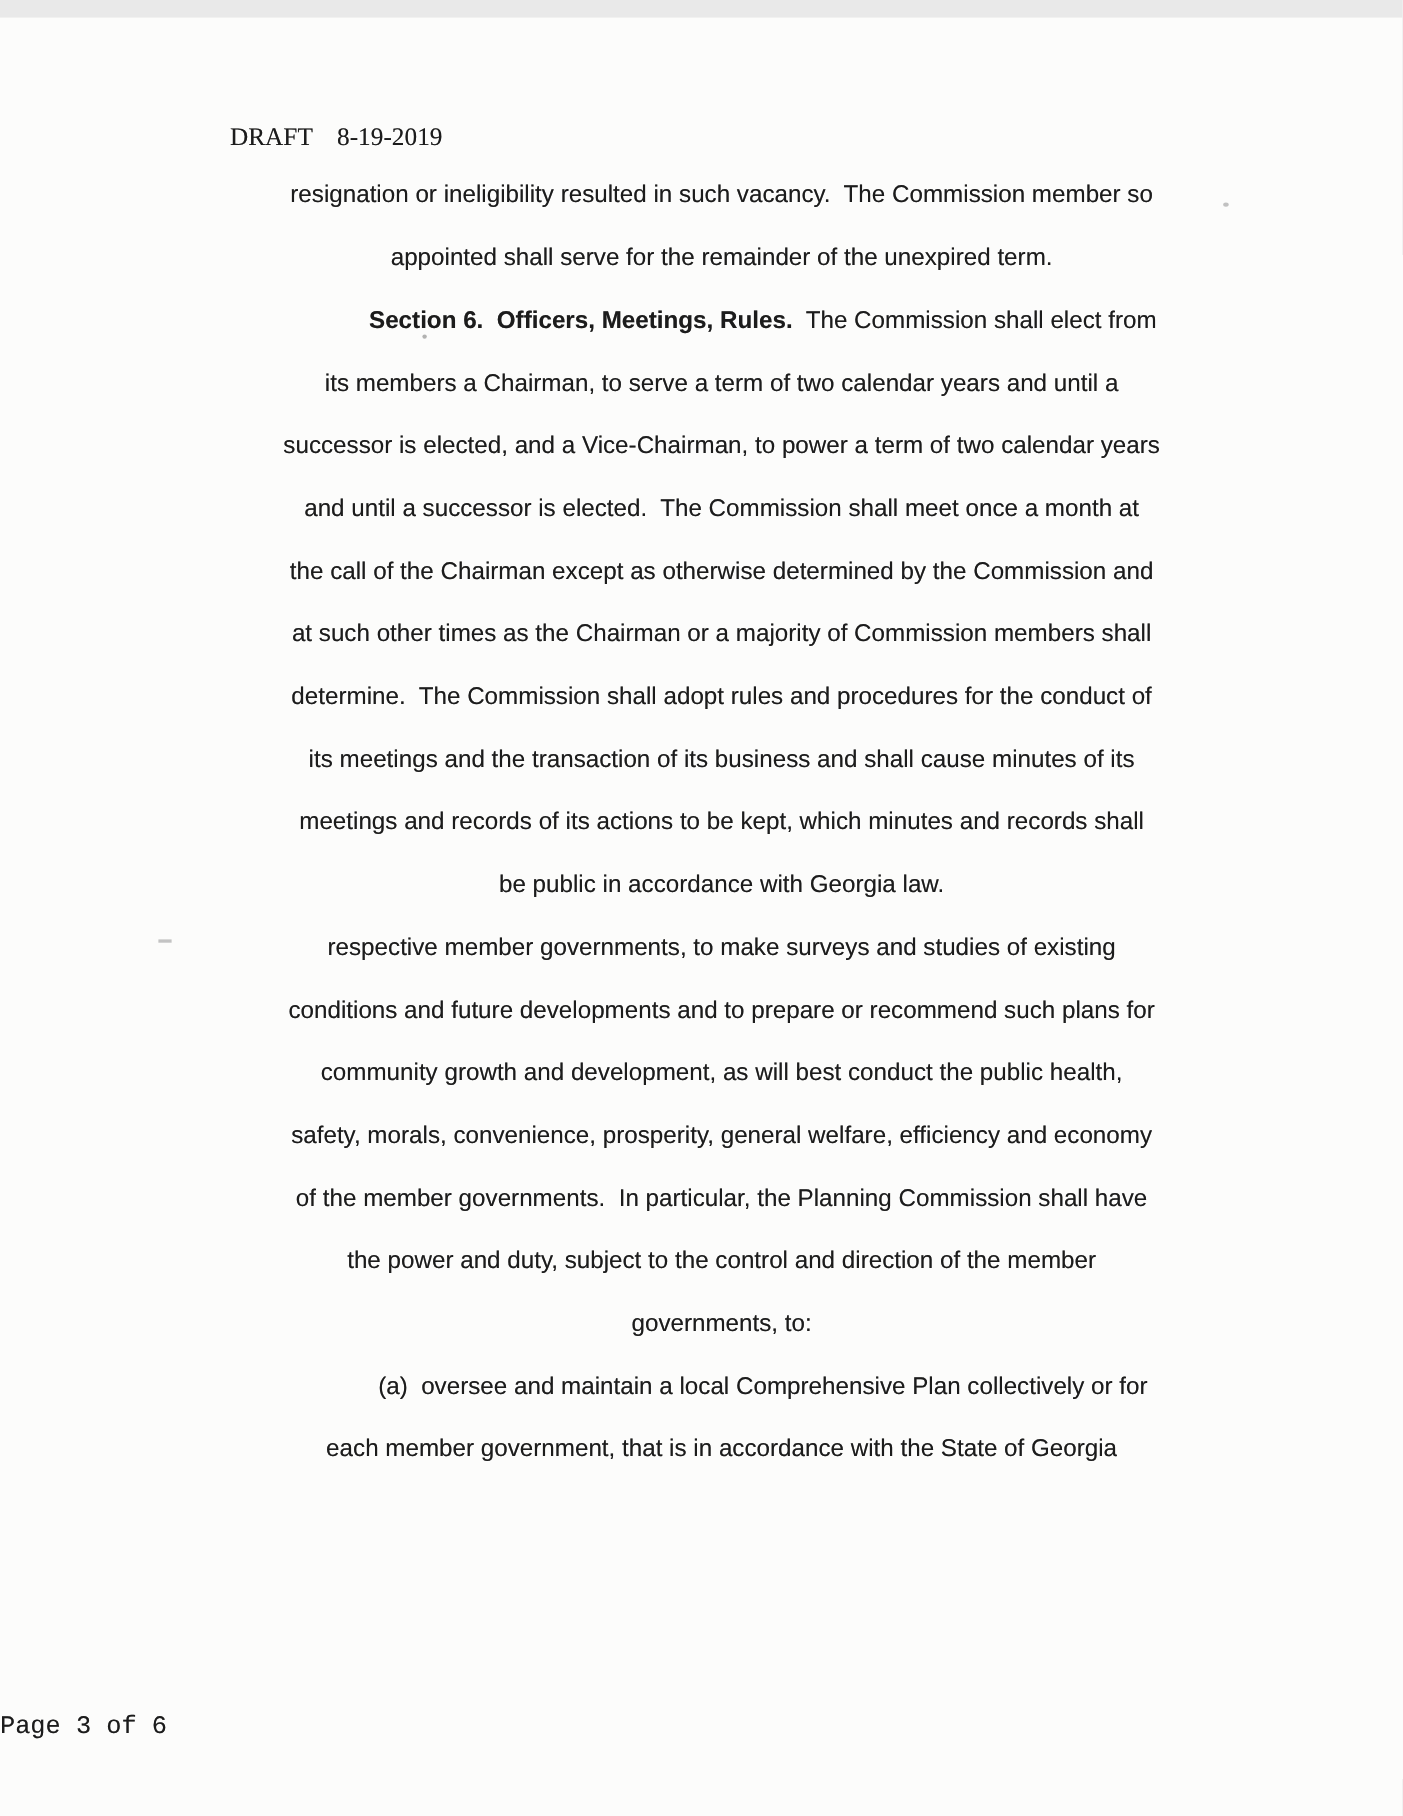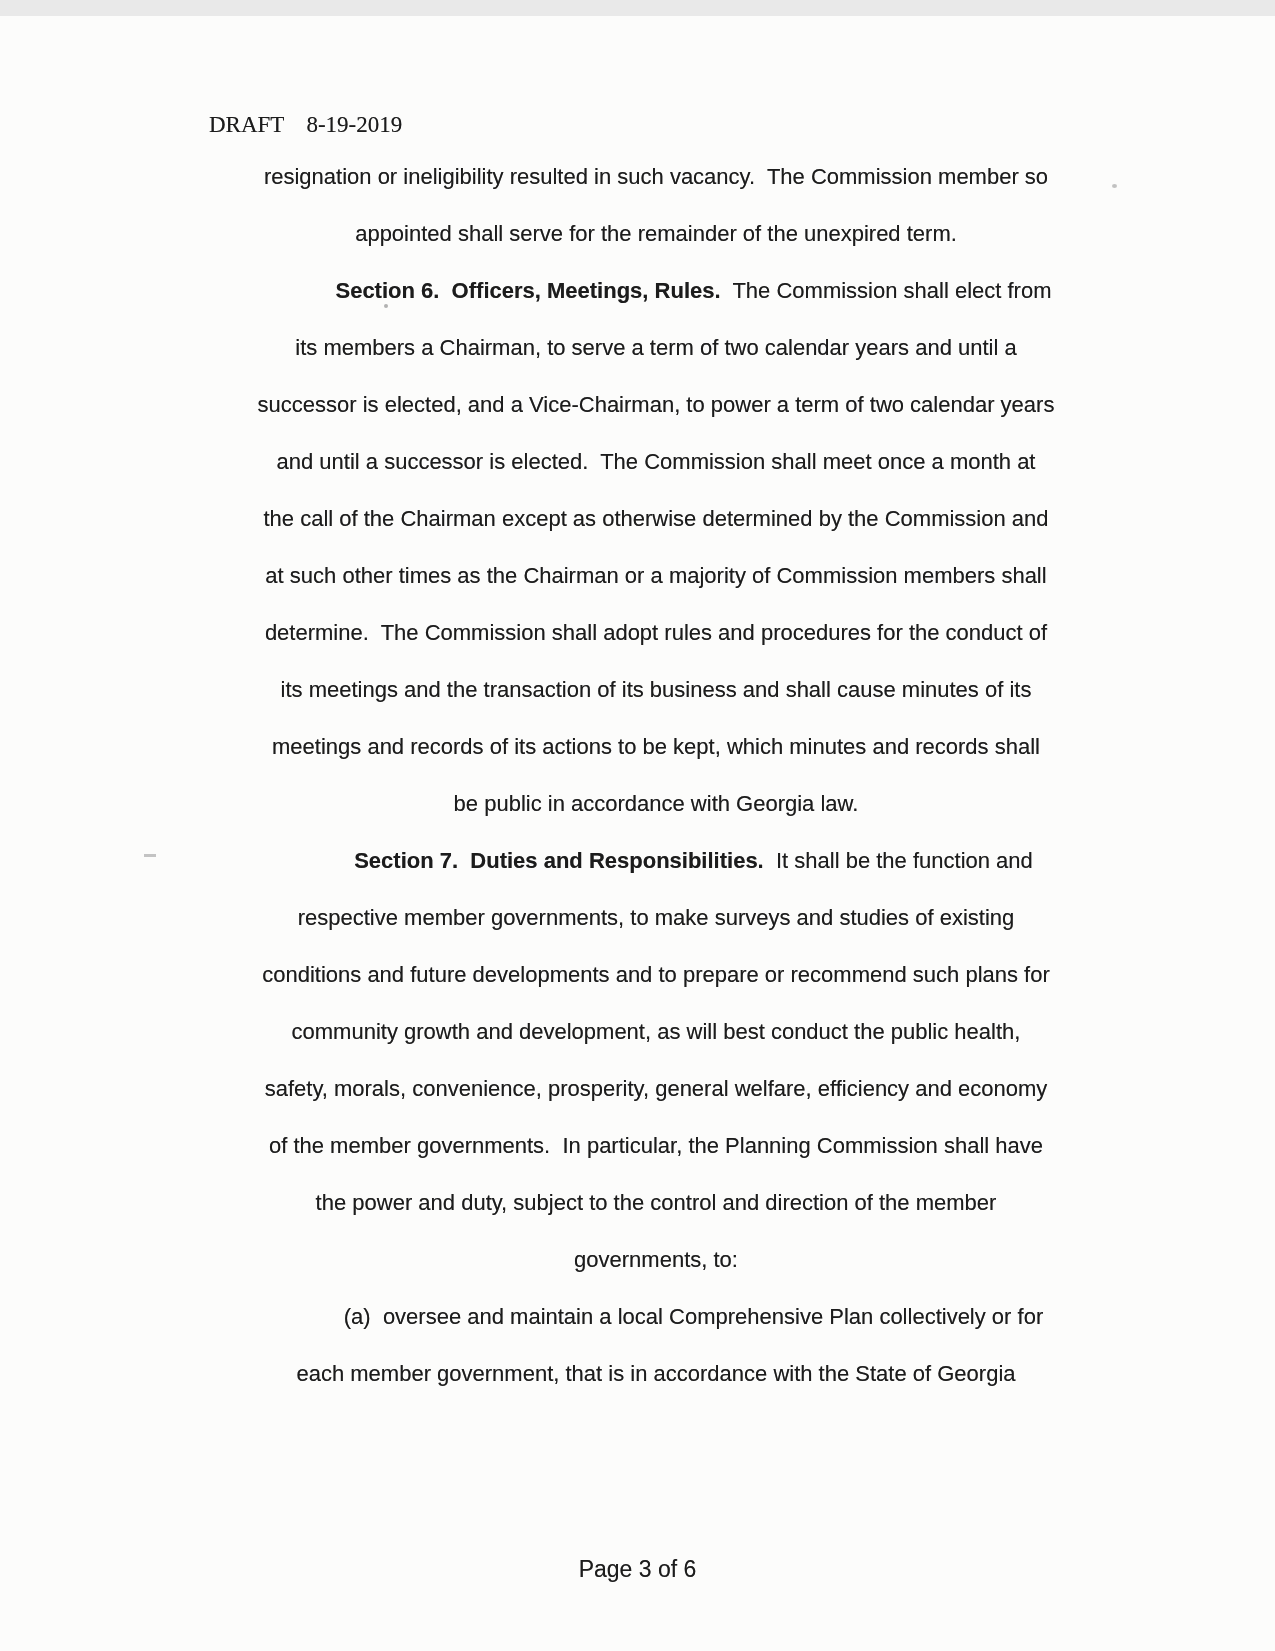--- a/index.html
+++ b/index.html
@@ -39,22 +39,22 @@
   }
   .line { white-space: pre; }
   .line.indent { padding-left: 75px; }
   .seg.bold { font-weight: 700; }
 
   .footer {
     position: absolute;
     left: 0;
     top: 1540px;
     width: 1275px;
-    text-align: center;
-    font-family: Liberation Sans, sans-serif;
+    text-align: left;
+    font-family: Liberation Mono, monospace;
     font-size: 23px;
   }
 
   
   .speck { position: absolute; pointer-events: none; }
   .speck-1 { left: 1112px; top: 168px; width: 5px; height: 4px; background: #a8a8a8; border-radius: 50%; opacity: .7; }
   .speck-2 { left: 384px;  top: 288px; width: 4px; height: 4px; background: #9f9f9f; border-radius: 50%; opacity: .8; }
   .speck-3 { left: 144px;  top: 838px; width: 12px; height: 3px; background: #bdbdbd; opacity: .9; }
 </style>
 </head>
@@ -72,21 +72,20 @@
       <div class="line indent"><span class="seg bold">Section 6.  Officers, Meetings, Rules.</span><span class="seg">  The Commission shall elect from</span></div>
       <div class="line"><span class="seg">its members a Chairman, to serve a term of two calendar years and until a</span></div>
       <div class="line"><span class="seg">successor is elected, and a Vice-Chairman, to power a term of two calendar years</span></div>
       <div class="line"><span class="seg">and until a successor is elected.  The Commission shall meet once a month at</span></div>
       <div class="line"><span class="seg">the call of the Chairman except as otherwise determined by the Commission and</span></div>
       <div class="line"><span class="seg">at such other times as the Chairman or a majority of Commission members shall</span></div>
       <div class="line"><span class="seg">determine.  The Commission shall adopt rules and procedures for the conduct of</span></div>
       <div class="line"><span class="seg">its meetings and the transaction of its business and shall cause minutes of its</span></div>
       <div class="line"><span class="seg">meetings and records of its actions to be kept, which minutes and records shall</span></div>
       <div class="line"><span class="seg">be public in accordance with Georgia law.</span></div>
-      <div class="line indent"><span class="seg bold">Section 7.  Duties and Responsibilities.</span><span class="seg">  It shall be the function and</span></div>
       <div class="line"><span class="seg">respective member governments, to make surveys and studies of existing</span></div>
       <div class="line"><span class="seg">conditions and future developments and to prepare or recommend such plans for</span></div>
       <div class="line"><span class="seg">community growth and development, as will best conduct the public health,</span></div>
       <div class="line"><span class="seg">safety, morals, convenience, prosperity, general welfare, efficiency and economy</span></div>
       <div class="line"><span class="seg">of the member governments.  In particular, the Planning Commission shall have</span></div>
       <div class="line"><span class="seg">the power and duty, subject to the control and direction of the member</span></div>
       <div class="line"><span class="seg">governments, to:</span></div>
       <div class="line indent"><span class="seg">(a)  oversee and maintain a local Comprehensive Plan collectively or for</span></div>
       <div class="line"><span class="seg">each member government, that is in accordance with the State of Georgia</span></div>
     </div>

